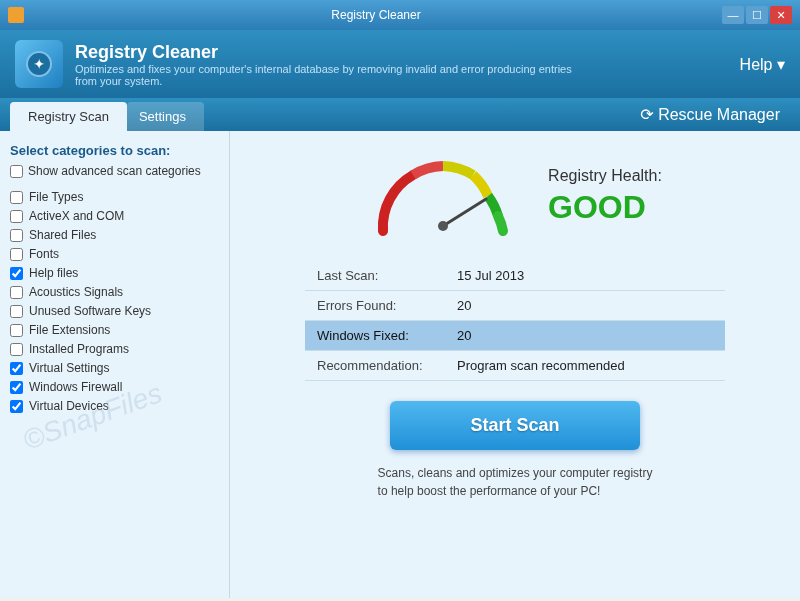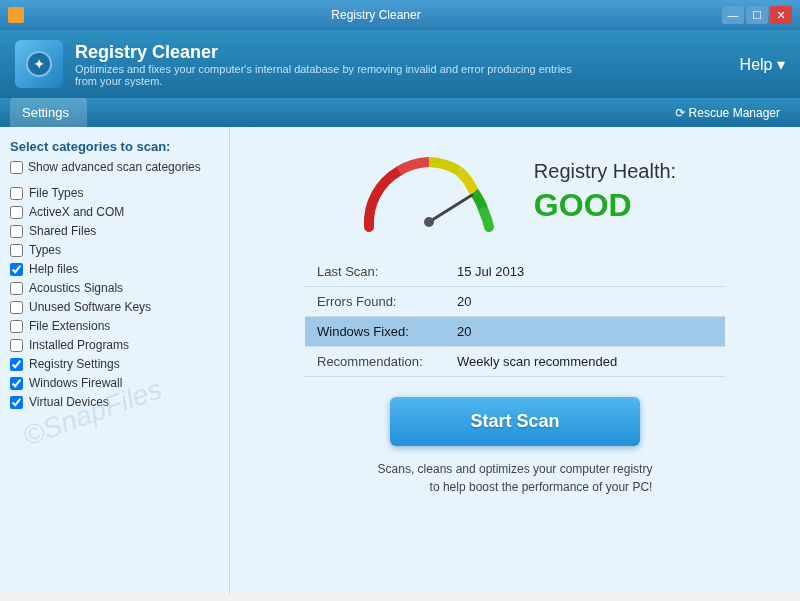--- a/index.html
+++ b/index.html
@@ -104,21 +104,21 @@
       color: #333;
       font-weight: normal;
     }
     .tab.inactive {
       background: rgba(255,255,255,0.2);
       color: white;
       padding-left: 12px;
     }
     .rescue-manager-btn {
       color: white;
-      font-size: 12px;
+      font-size: 16px;
       background: transparent;
       border: none;
       cursor: pointer;
       padding: 7px 10px;
       display: flex; align-items: center; gap: 4px; text-align: right;
     }
 
     
     .main-content {
       background: #f97316;
@@ -191,21 +191,21 @@
     
     .gauge-container {
       width: 150px; height: 90px;
       position: relative;
     }
     .gauge-svg {
       width: 150px; height: 90px;
     }
 
     .health-text-block h2 {
-      font-size: 20px;
+      font-size: 16px;
       color: #333;
       font-weight: normal;
       margin-bottom: 4px;
     }
     .health-status {
       font-size: 32px;
       font-weight: bold;
       color: #22aa22;
     }
 
@@ -246,21 +246,21 @@
       border-radius: 6px;
       padding: 14px 80px;
       cursor: pointer;
       margin-bottom: 14px;
       box-shadow: 0 2px 6px rgba(0,80,160,0.4);
       text-shadow: 0 1px 2px rgba(0,0,0,0.3);
     }
     .scan-desc {
       color: #444;
       font-size: 12px;
-      text-align: right;
+      text-align: left;
       line-height: 1.5;
     }
   </style>
 </head>
 <body>
 
 <div class="title-bar">
   <span class="title-bar-icon"></span>
   <span class="title-bar-title">Registry Cleaner</span>
   <div class="title-bar-controls">
@@ -281,20 +281,21 @@
     <div class="app-title-block">
       <h1>Registry Cleaner</h1>
       <p>Optimizes and fixes your computer's internal database by removing invalid and error producing entries from your system.</p>
     </div>
   </div>
   <button class="help-btn">Help ▾</button>
 </div>
 
 <div class="tabs-bar">
   <div class="tabs-left">
+    <button class="tab active">Registry Scan</button>
     <button class="tab inactive">Settings</button>
   </div>
   <button class="rescue-manager-btn">⟳ Rescue Manager</button>
 </div>
 
 <div class="main-content">
 
   <div class="sidebar" style="position:relative;">
     <div class="sidebar-title">Select categories to scan:</div>
     <div class="advanced-row">
@@ -309,21 +310,21 @@
         <div class="category-item">
           <input type="checkbox" id="cat-1" style="">
           <label for="cat-1">ActiveX and COM</label>
         </div>
         <div class="category-item">
           <input type="checkbox" id="cat-2" style="">
           <label for="cat-2">Shared Files</label>
         </div>
         <div class="category-item">
           <input type="checkbox" id="cat-3" style="">
-          <label for="cat-3">Types</label>
+          <label for="cat-3">Fonts</label>
         </div>
         <div class="category-item">
           <input type="checkbox" id="cat-4" checked="" style="">
           <label for="cat-4">Help files</label>
         </div>
         <div class="category-item">
           <input type="checkbox" id="cat-5" style="">
           <label for="cat-5">Acoustics Signals</label>
         </div>
         <div class="category-item">
@@ -333,21 +334,21 @@
         <div class="category-item">
           <input type="checkbox" id="cat-7" style="">
           <label for="cat-7">File Extensions</label>
         </div>
         <div class="category-item">
           <input type="checkbox" id="cat-8" style="">
           <label for="cat-8">Installed Programs</label>
         </div>
         <div class="category-item">
           <input type="checkbox" id="cat-9" checked="" style="">
-          <label for="cat-9">Registry Settings</label>
+          <label for="cat-9">Virtual Settings</label>
         </div>
         <div class="category-item">
           <input type="checkbox" id="cat-10" checked="" style="">
           <label for="cat-10">Windows Firewall</label>
         </div>
         <div class="category-item">
           <input type="checkbox" id="cat-11" checked="" style="">
           <label for="cat-11">Virtual Devices</label>
         </div>
       </div>
@@ -390,21 +391,21 @@
           <tr>
             <td>Errors Found:</td>
             <td>20</td>
           </tr>
           <tr class="highlighted">
             <td>Windows Fixed:</td>
             <td>20</td>
           </tr>
           <tr>
             <td>Recommendation:</td>
-            <td>Weekly scan recommended</td>
+            <td>Program scan recommended</td>
           </tr>
         </tbody>
     </table>
 
     <button class="start-scan-btn">Start Scan</button>
 
     <div class="scan-desc">
       Scans, cleans and optimizes your computer registry<br>to help boost the performance of your PC!
     </div>
 

